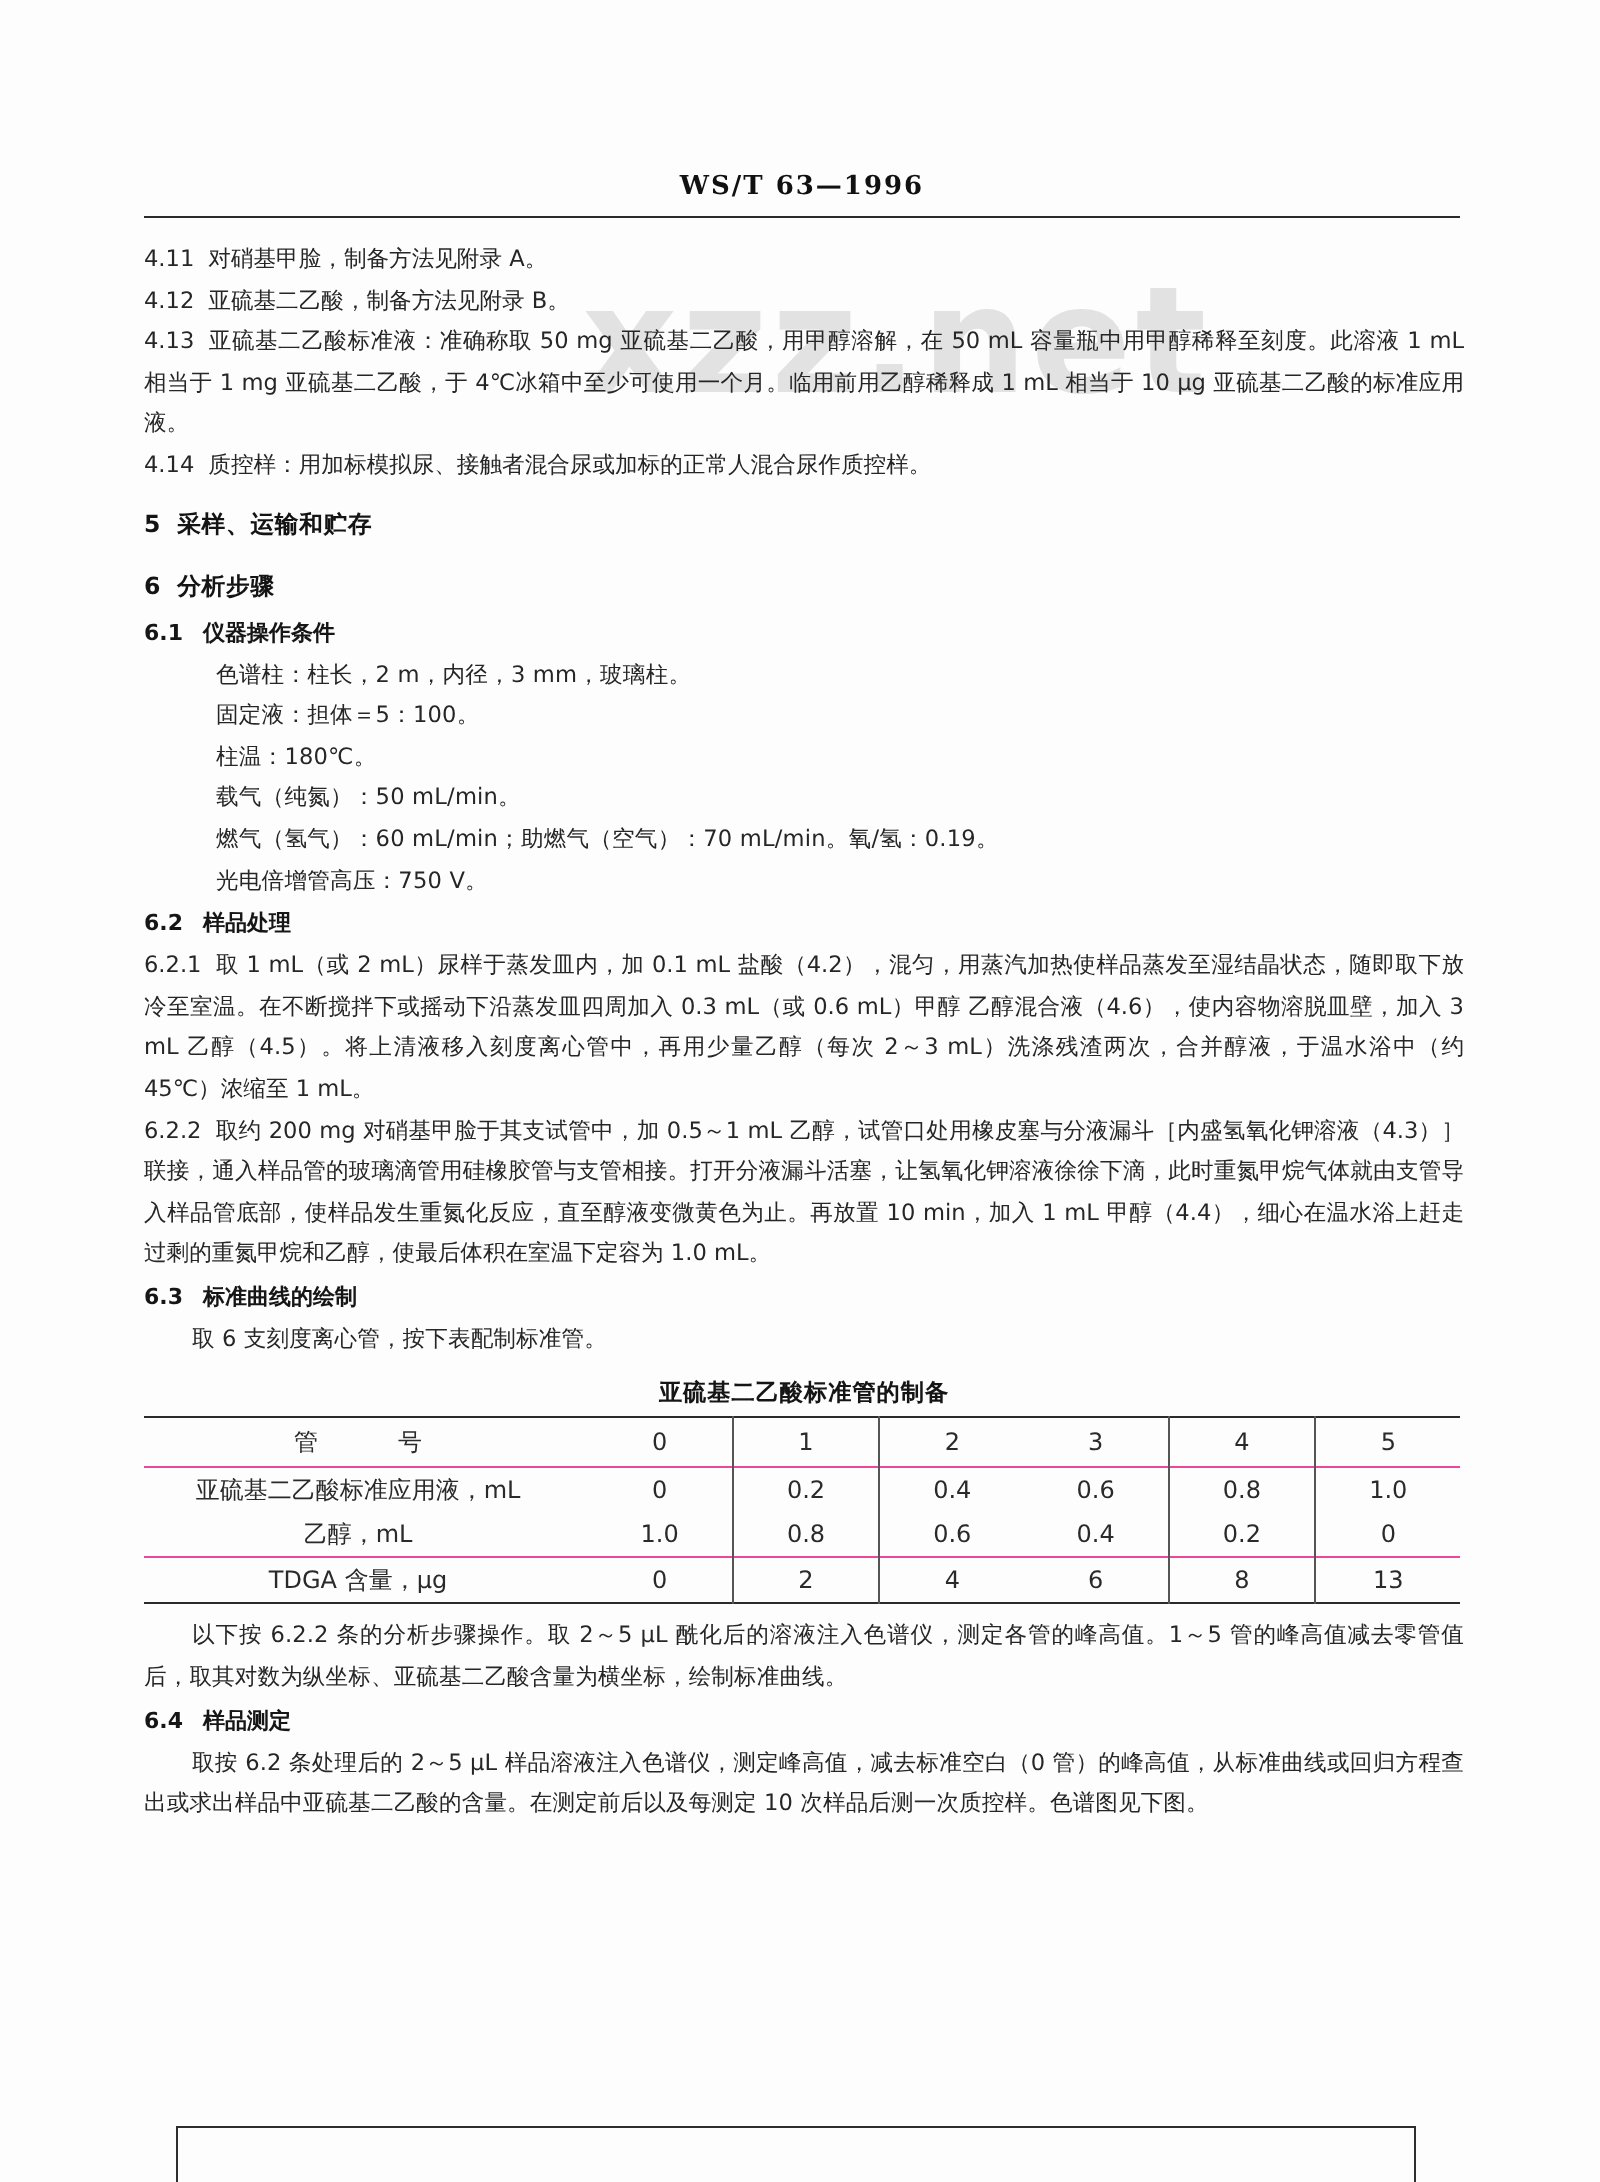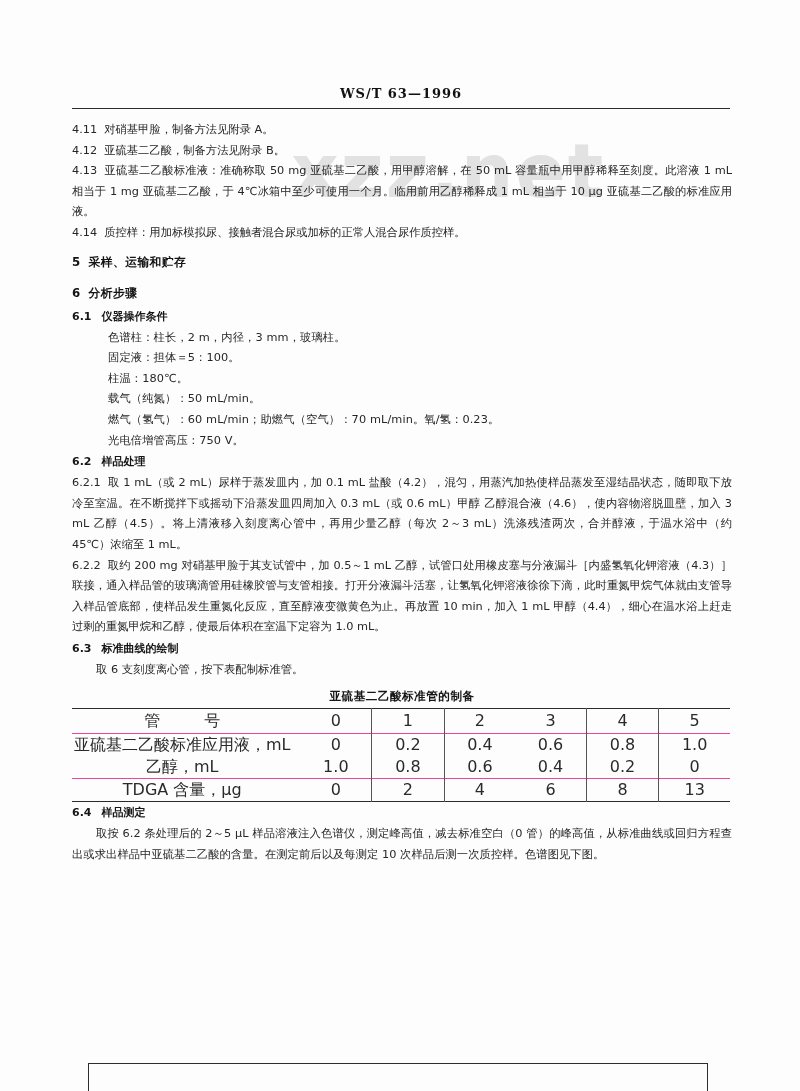--- a/index.html
+++ b/index.html
@@ -128,21 +128,21 @@
     font-weight: bold;
     margin-top: 9px;
     margin-bottom: 4px;
     color: #151515;
     letter-spacing: 0.5px;
   }
 
   table.std-table {
     border-collapse: collapse;
     width: 658px;
-    font-size: 16px;
+    font-size: 12px;
     color: #2a2a2a;
   }
   table.std-table td {
     padding: 4px 2px;
     text-align: center;
     vertical-align: middle;
     line-height: 14px;
   }
   table.std-table tr.hdr td {
     padding-top: 5px;
@@ -216,21 +216,21 @@
         <span class="num">6</span><span>分析步骤</span>
       </div>
 
       <div class="subheading">
         <span class="num">6.1</span><span>仪器操作条件</span>
       </div>
       <div class="line sub">色谱柱：柱长，2 m，内径，3 mm，玻璃柱。</div>
       <div class="line sub">固定液：担体＝5：100。</div>
       <div class="line sub">柱温：180℃。</div>
       <div class="line sub">载气（纯氮）：50 mL/min。</div>
-      <div class="line sub">燃气（氢气）：60 mL/min；助燃气（空气）：70 mL/min。氧/氢：0.23。</div>
+      <div class="line sub">燃气（氢气）：60 mL/min；助燃气（空气）：70 mL/min。氧/氢：0.19。</div>
       <div class="line sub">光电倍增管高压：750 V。</div>
 
       <div class="subheading">
         <span class="num">6.2</span><span>样品处理</span>
       </div>
       <div class="clause">
         <span class="num">6.2.1</span><span>取 1 mL（或 2 mL）尿样于蒸发皿内，加 0.1 mL 盐酸（4.2），混匀，用蒸汽加热使样品蒸发至湿结晶状态，随即取下放冷至室温。在不断搅拌下或摇动下沿蒸发皿四周加入 0.3 mL（或 0.6 mL）甲醇 乙醇混合液（4.6），使内容物溶脱皿壁，加入 3 mL 乙醇（4.5）。将上清液移入刻度离心管中，再用少量乙醇（每次 2～3 mL）洗涤残渣两次，合并醇液，于温水浴中（约 45℃）浓缩至 1 mL。</span>
       </div>
       <div class="clause">
         <span class="num">6.2.2</span><span>取约 200 mg 对硝基甲脸于其支试管中，加 0.5～1 mL 乙醇，试管口处用橡皮塞与分液漏斗［内盛氢氧化钾溶液（4.3）］联接，通入样品管的玻璃滴管用硅橡胶管与支管相接。打开分液漏斗活塞，让氢氧化钾溶液徐徐下滴，此时重氮甲烷气体就由支管导入样品管底部，使样品发生重氮化反应，直至醇液变微黄色为止。再放置 10 min，加入 1 mL 甲醇（4.4），细心在温水浴上赶走过剩的重氮甲烷和乙醇，使最后体积在室温下定容为 1.0 mL。</span>
@@ -279,20 +279,21 @@
             <td>0</td>
             <td class="vline">2</td>
             <td class="vline">4</td>
             <td>6</td>
             <td class="vline">8</td>
             <td class="vline">13</td>
           </tr>
         </tbody>
       </table>
 
+      <div class="para indent" style="margin-top:6px;">以下按 6.2.2 条的分析步骤操作。取 2～5 μL 酰化后的溶液注入色谱仪，测定各管的峰高值。1～5 管的峰高值减去零管值后，取其对数为纵坐标、亚硫基二乙酸含量为横坐标，绘制标准曲线。</div>
 
       <div class="subheading">
         <span class="num">6.4</span><span>样品测定</span>
       </div>
       <div class="para indent">取按 6.2 条处理后的 2～5 μL 样品溶液注入色谱仪，测定峰高值，减去标准空白（0 管）的峰高值，从标准曲线或回归方程查出或求出样品中亚硫基二乙酸的含量。在测定前后以及每测定 10 次样品后测一次质控样。色谱图见下图。</div>
 
     </div>
 
     <div class="figure-frame"></div>
 

